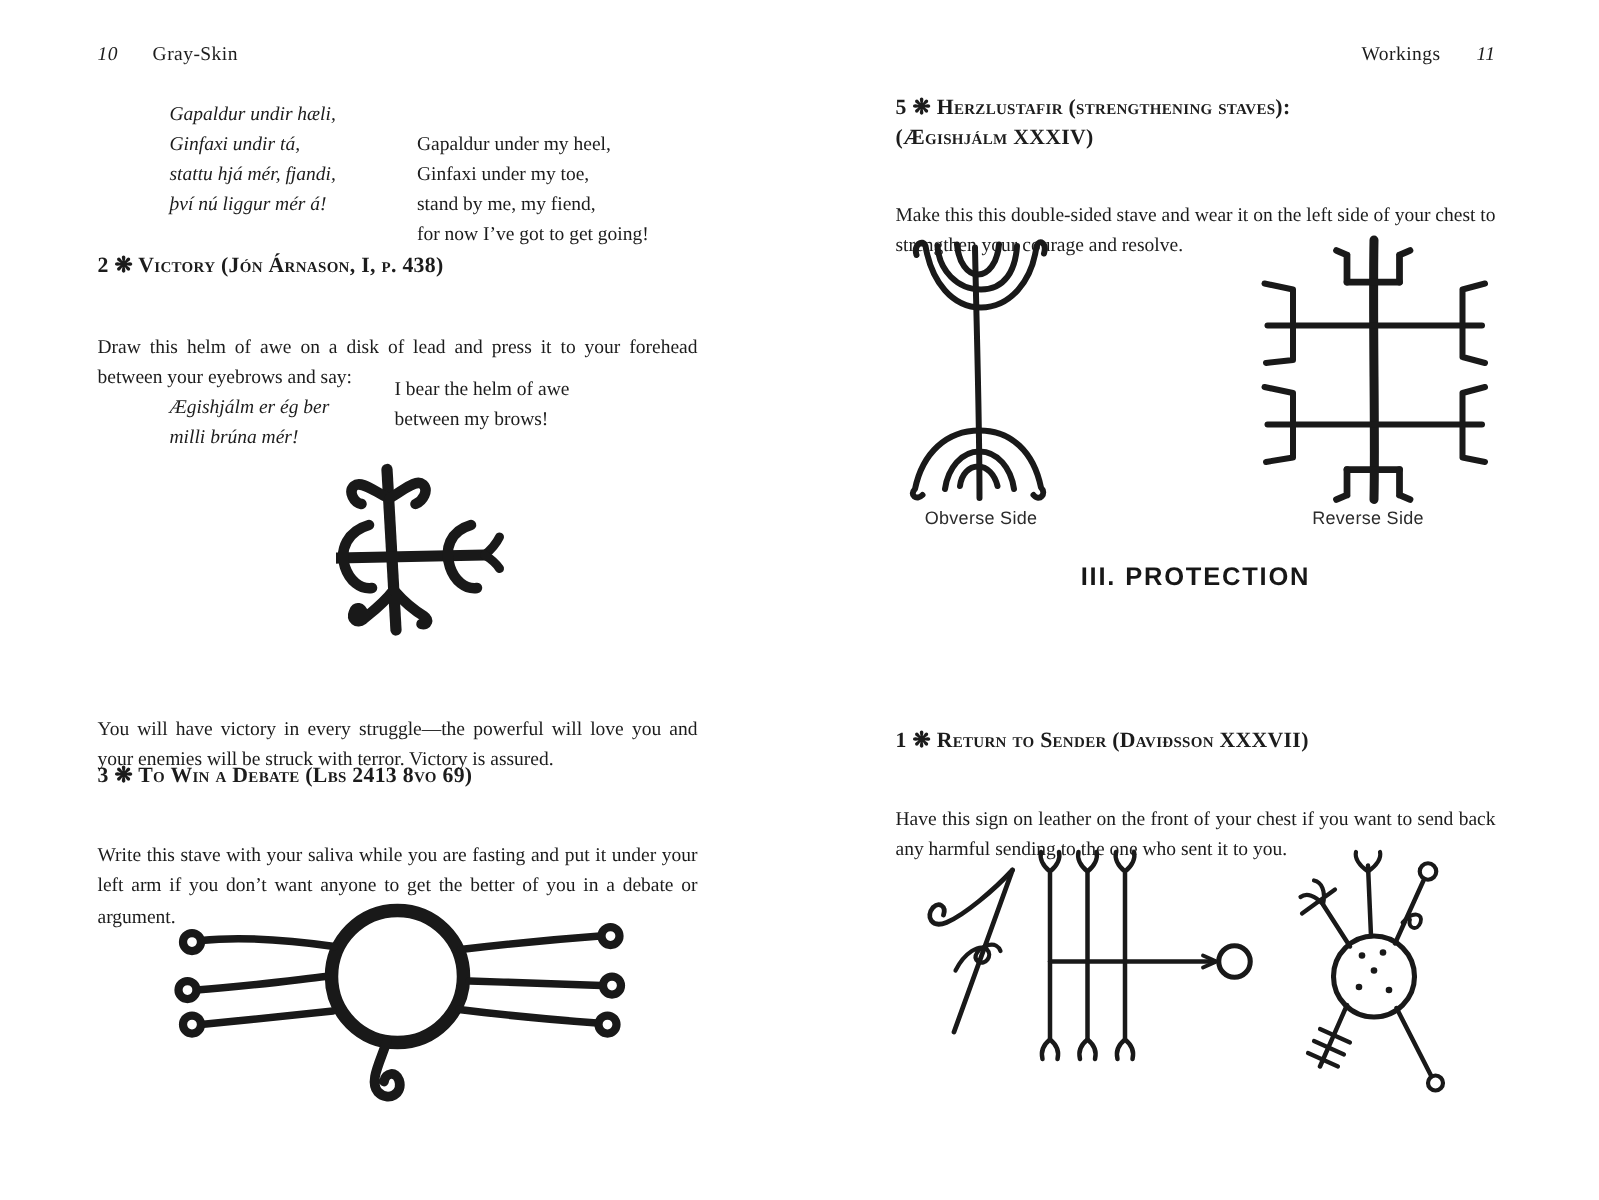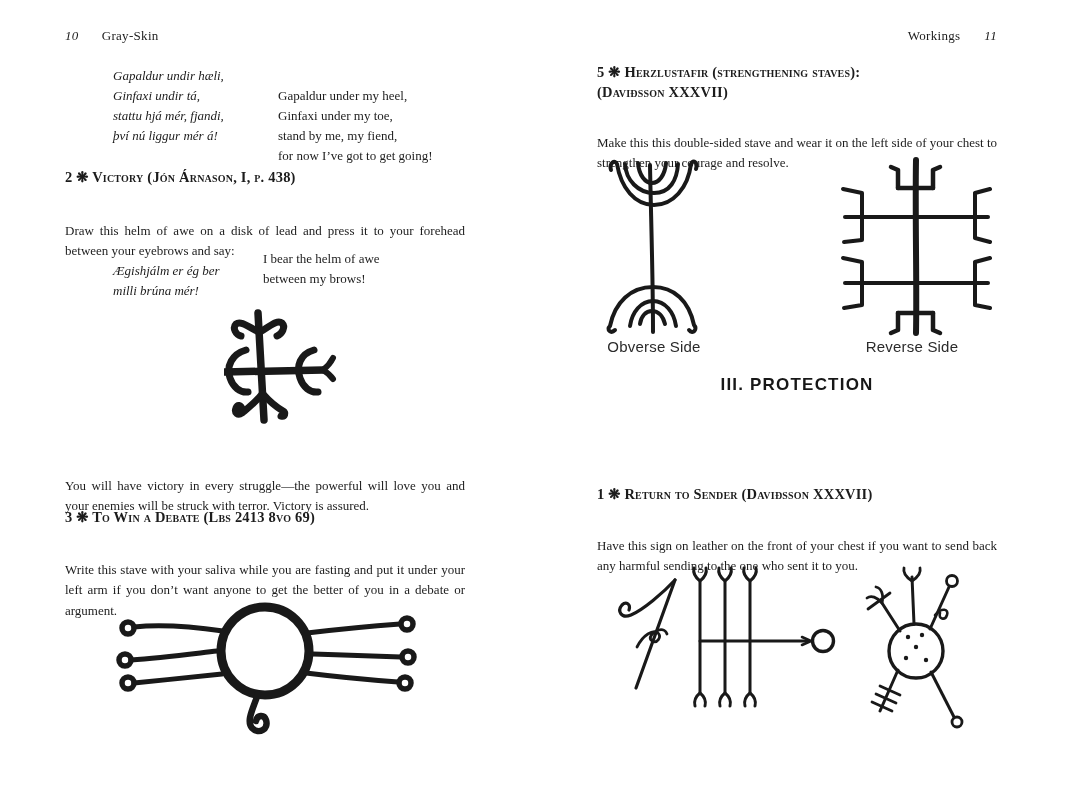--- a/index.html
+++ b/index.html
@@ -16,21 +16,21 @@
   }
   .verse { font-size:13px; line-height:20px; white-space:nowrap; }
   .it { font-style:italic; }
   .heading {
     font-size:14.5px; font-variant:small-caps; font-weight:600;
     letter-spacing:0.2px; line-height:20px; white-space:nowrap;
   }
   .running { font-size:13px; letter-spacing:0.3px; white-space:nowrap; }
   .folio { font-style:italic; }
   .caption {
-    font-family:"Liberation Sans", sans-serif; font-size:15px;
+    font-family:"Liberation Sans", sans-serif; font-size:12px;
     color:#2b2b2b; letter-spacing:0.2px; text-align:center;
   }
   .prot-heading {
     font-family:"Liberation Sans", sans-serif; font-size:17px; font-weight:bold;
     letter-spacing:1.2px; text-align:center; width:400px; color:#171717;
   }
   .rh-right { width:400px; display:flex; justify-content:flex-end; gap:24px; }
   svg.stave { display:block; }
   svg.stave * { fill:none; stroke:#191919; stroke-linecap:round; stroke-linejoin:round; }
   svg.stave .dot { fill:#191919; stroke:none; }
@@ -110,21 +110,21 @@
   </div>
 
   <div class="abs" style="left:533px; top:0; width:533px; height:800px;">
 
     <div class="abs running rh-right" style="left:64px; top:28px;">
       <span>Workings</span>
       <span class="folio">11</span>
     </div>
 
     <div class="abs heading" style="left:64px; top:62px;">5 ❋ Herzlustafir (strengthening staves):</div>
-    <div class="abs heading" style="left:64px; top:82px;">(Daviðsson XXXVII)</div>
+    <div class="abs heading" style="left:64px; top:82px;">(Ægishjálm XXXIV)</div>
     <div class="abs body-par" style="left:64px; top:101px;">Make this this double-sided stave and wear it on the left side of your chest to strengthen your courage and resolve.</div>
 
     <svg class="stave abs" style="left:72px; top:158px;" width="98" height="180" viewBox="0 0 98 180">
       <path d="M45,7 C46,60 48,120 48,174" stroke-width="4"></path>
       <path d="M33,5 C34,17 40,25 47,25 C54,25 60,17 61,5" stroke-width="4"></path>
       <path d="M20,6 C21,22 33,35 49,35 C65,35 72,22 73,6" stroke-width="4"></path>
       <path d="M6,12 C4,5 10,1 12,6 C16,30 30,47 49,47 C68,47 83,30 86,6 C88,1 93,4 91,11" stroke-width="4"></path>
       <path d="M35,166 C36,158 41,153 47,153 C53,153 58,158 60,166" stroke-width="4"></path>
       <path d="M25,168 C27,154 36,143 48,143 C60,143 69,154 71,168" stroke-width="4"></path>
       <path d="M10,172 C6,176 1,172 5,168 C10,144 26,129 48,129 C69,129 84,143 89,167 C93,171 88,177 84,172" stroke-width="4"></path>

